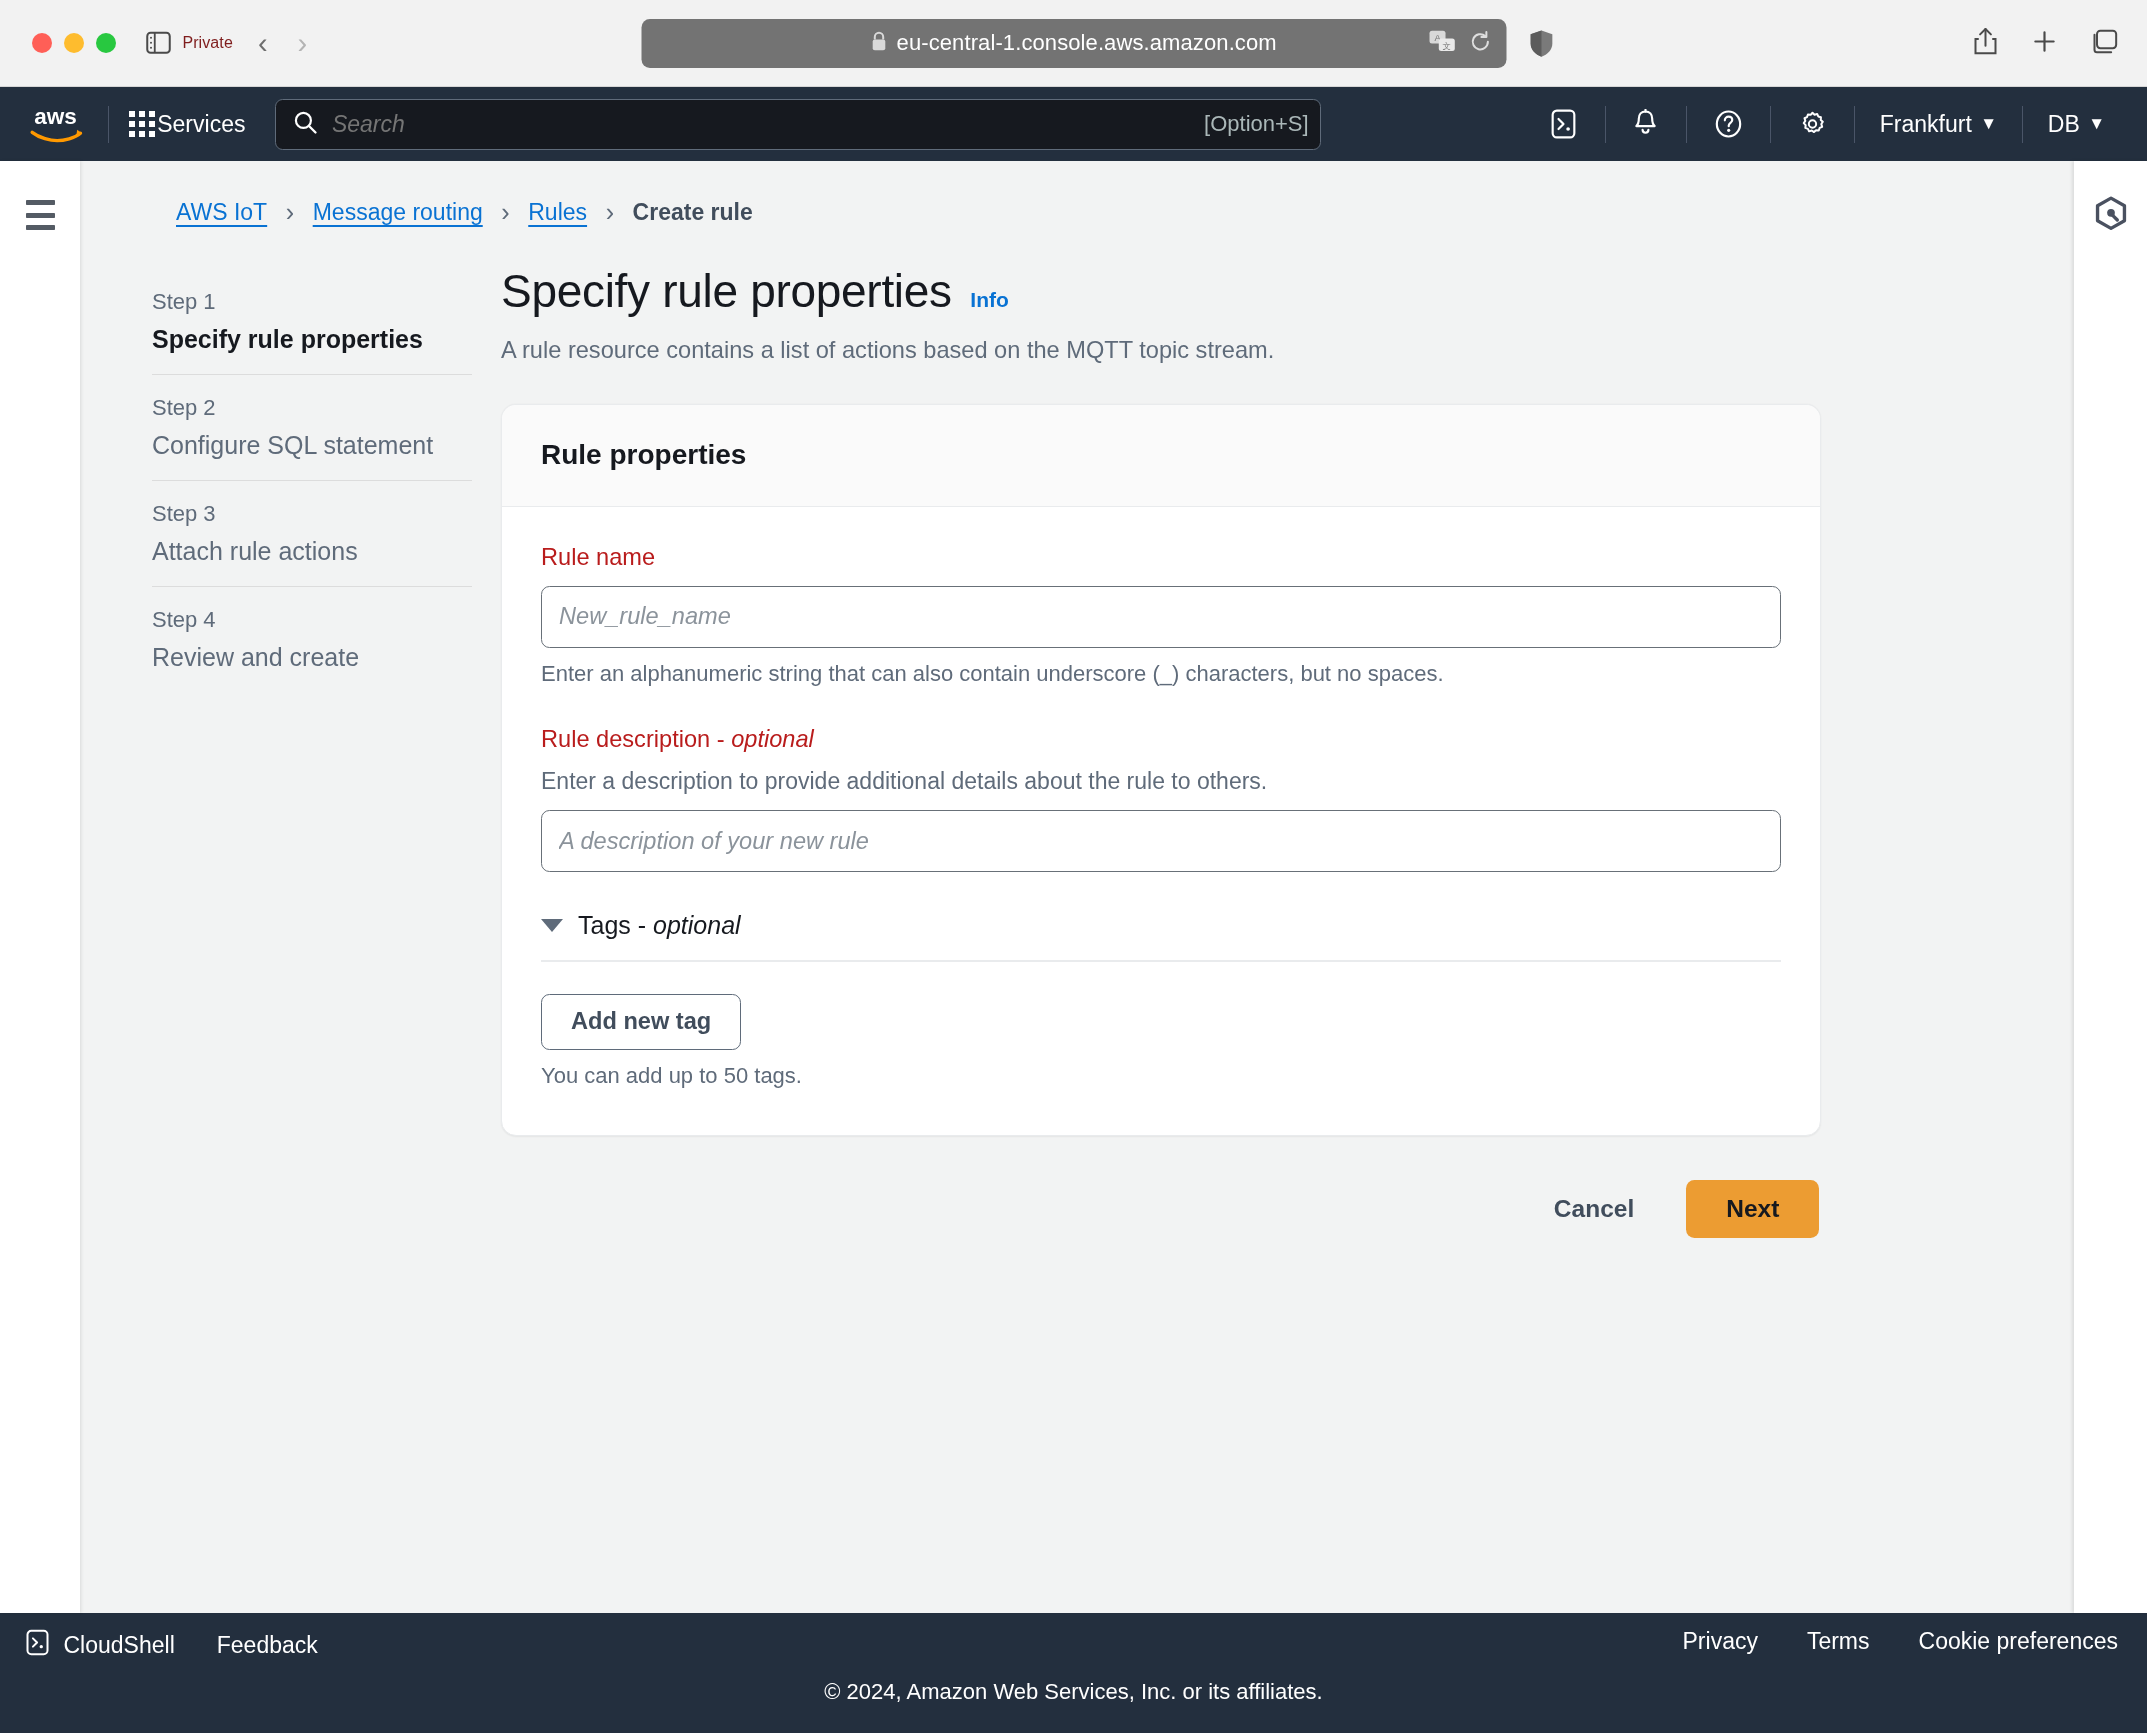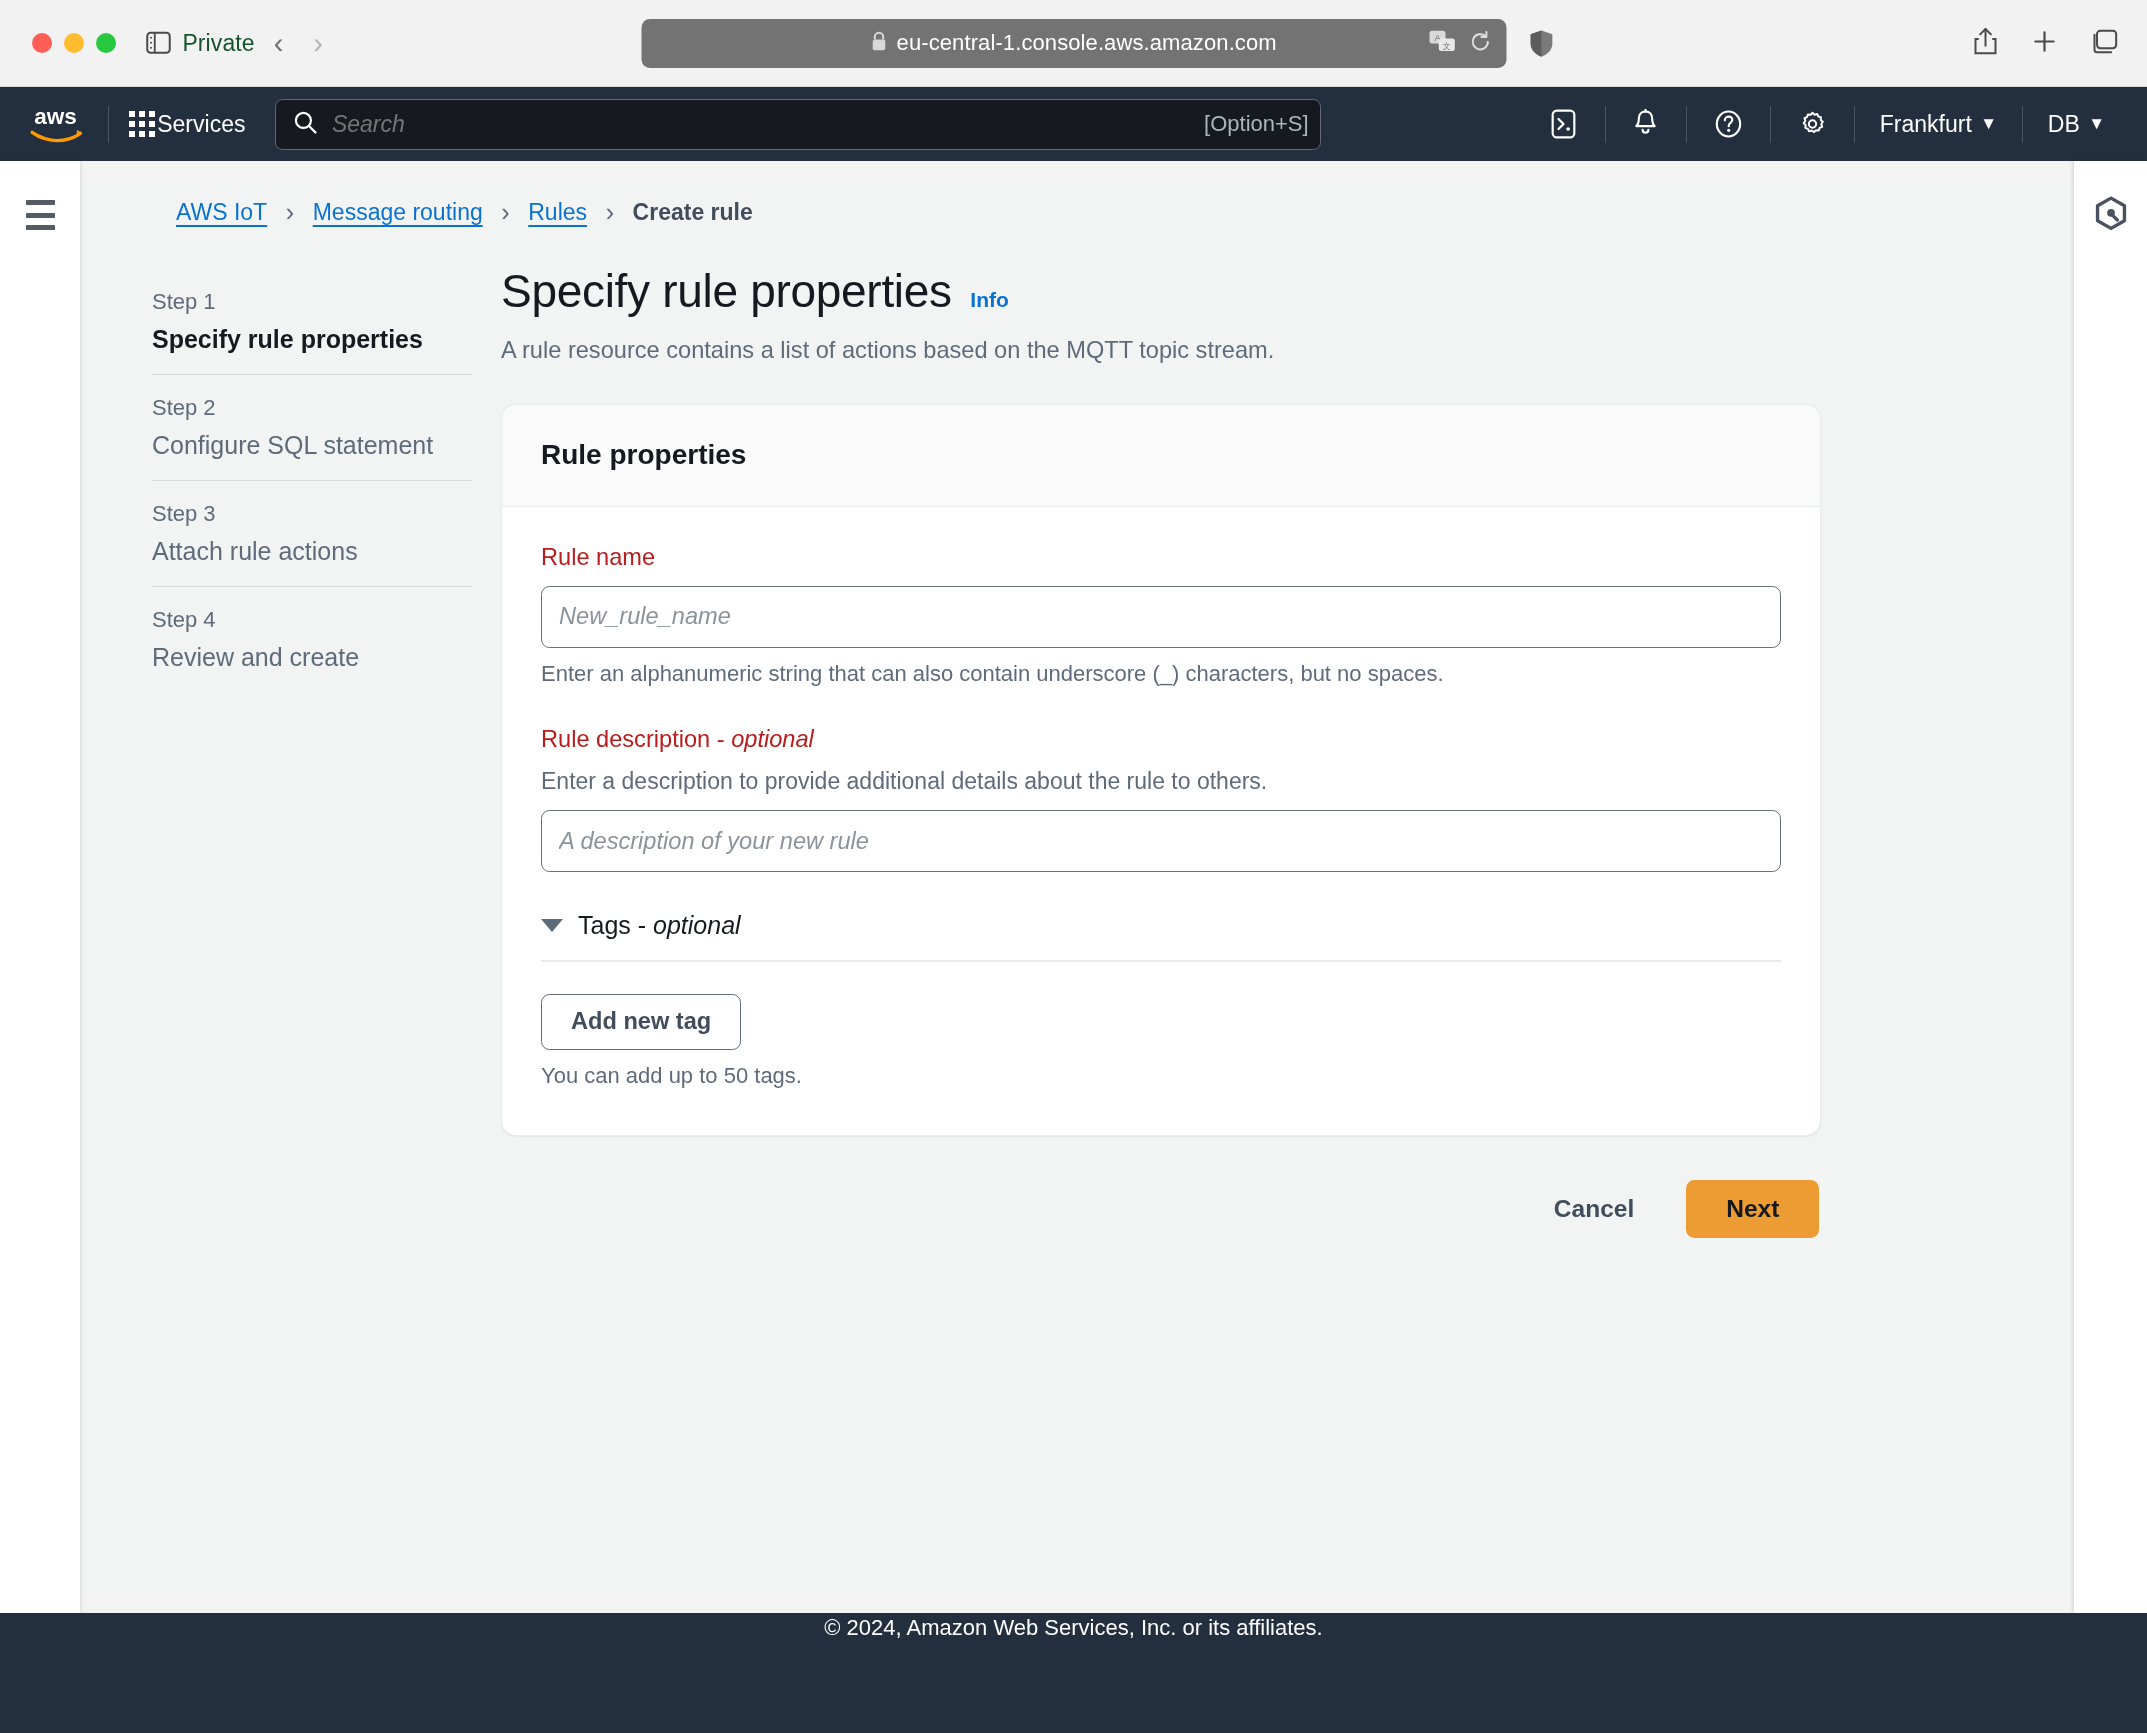--- a/index.html
+++ b/index.html
@@ -21,21 +21,21 @@
     position: relative;
   }
   .traffic-lights { display: flex; gap: 11.8px; align-items: center; margin-right: 30px; }
   .tl { width: 20px; height: 20px; border-radius: 50%; }
   .tl.red { background: #ff5f57; }
   .tl.yellow { background: #febc2e; }
   .tl.green { background: #28c840; }
 
   .sidebar-toggle-icon { margin-right: 11.8px; display: flex; align-items: center; }
   .private-label {
-    font-size: 23px; color: #14532d; margin-right: 19px; letter-spacing: 0.1px;
+    font-size: 16px; color: #7f1d1d; margin-right: 25px; letter-spacing: 0.1px;
   }
   .nav-arrows { display: flex; gap: 30px; align-items: center; }
   .nav-arrow { color: #b4b4b4; font-size: 29px; line-height: 1; font-weight: 300; }
   .nav-arrow.back { color: #6f6f6f; }
 
   .url-pill {
     position: absolute;
     left: 50%; transform: translateX(-50%);
     width: 865px; height: 49px;
     background: #737373;
@@ -487,15 +487,35 @@
       <svg width="34" height="37" viewBox="0 0 40 44">
         <path d="M20 2.5 36 11.5v18L20 38.5 4 29.5v-18z" fill="none" stroke="#4a5160" stroke-width="4" stroke-linejoin="round"></path>
         <circle cx="20" cy="20" r="4.6" fill="#4a5160"></circle>
         <path d="M22 23l5.5 5.5" stroke="#4a5160" stroke-width="4" stroke-linecap="round"></path>
       </svg>
     </span>
   </div>
 </div>
 
 <div class="page-footer">
+  <div class="footer-top">
+    <div class="footer-left">
+      <span class="cloudshell-btn">
+        <span>
+          <svg width="25" height="27" viewBox="0 0 30 32">
+              <rect x="3" y="2" width="24" height="28" rx="4.5" fill="none" stroke="#ffffff" stroke-width="2.4"></rect>
+              <path d="M9.5 11l5 5-5 5" fill="none" stroke="#ffffff" stroke-width="2.4" stroke-linecap="round" stroke-linejoin="round"></path>
+              <circle cx="19.5" cy="21" r="2" fill="#ffffff"></circle>
+            </svg>
+        </span>
+        <span>CloudShell</span>
+      </span>
+      <span class="feedback-link">Feedback</span>
+    </div>
+    <div class="footer-right">
+      <span>Privacy</span>
+      <span>Terms</span>
+      <span>Cookie preferences</span>
+    </div>
+  </div>
   <div class="copyright">© 2024, Amazon Web Services, Inc. or its affiliates.</div>
 </div>
 
 
 </body></html>

